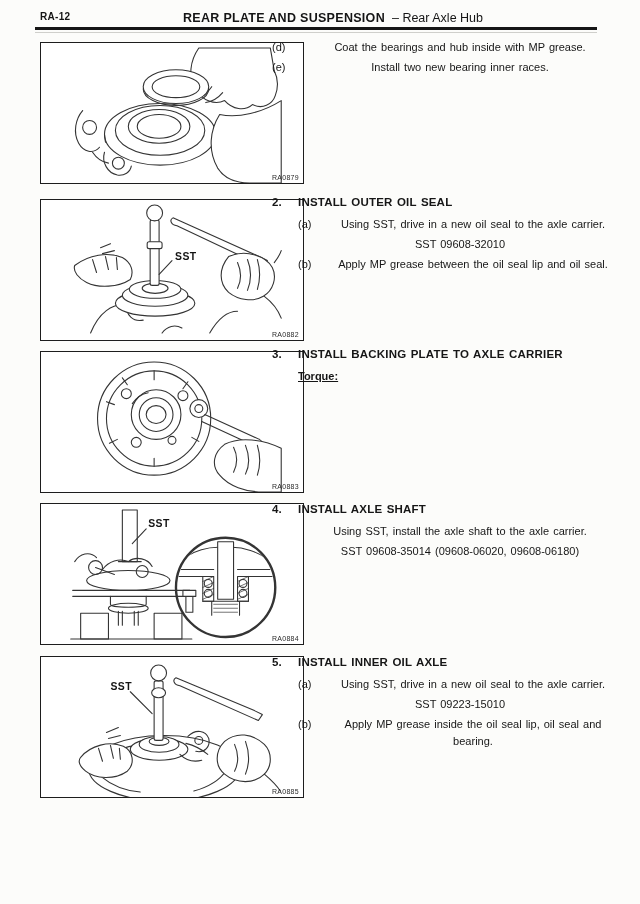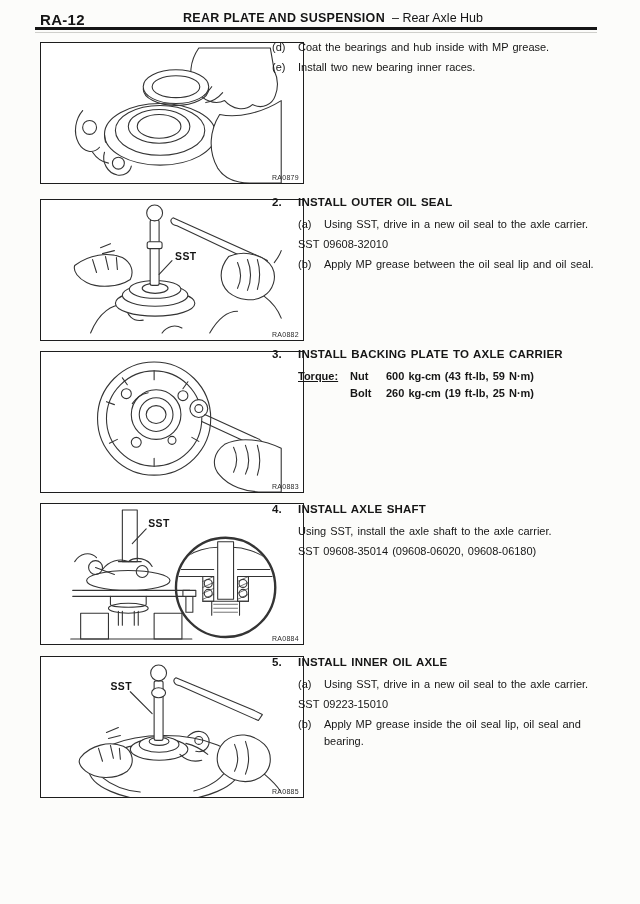--- a/index.html
+++ b/index.html
@@ -3,21 +3,21 @@
 <meta charset="utf-8">
 <style>
   html,body { margin:0; padding:0; }
   body { background:#e8e8e6; }
   .page {
     position:relative; width:640px; height:904px; margin:0 auto;
     background:#fcfcfa; color:#151515; overflow:hidden;
     font-family:"Liberation Sans","DejaVu Sans",sans-serif;
   }
   
-  .page-code { position:absolute; left:40px; top:11px; font-size:15px; font-weight:bold; letter-spacing:.3px; }
+  .page-code { position:absolute; left:40px; top:11px; font-size:10px; font-weight:bold; letter-spacing:.3px; }
   .head-title { position:absolute; left:183px; top:11px; font-size:12.5px; white-space:nowrap; }
   .head-title .t-main { font-weight:bold; letter-spacing:.3px; }
   .head-title .t-sub { font-weight:normal; margin-left:7px; }
   .rule-main { position:absolute; left:35px; top:27px; width:562px; height:3px; background:#161616; }
   .rule-faint { position:absolute; left:35px; top:32px; width:562px; height:1px; background:#cfcfcb; }
   
   .figbox {
     position:absolute; left:40px; width:264px; height:142px;
     border:1.6px solid #1d1d1d; background:#fff; box-sizing:border-box;
   }
@@ -30,21 +30,21 @@
   }
   .ln .fill { fill:#fff; }
   .ln .thin { stroke-width:.7; }
   .ln .inset { stroke-width:2.4; }
   svg text.sst { font-family:"Liberation Sans","DejaVu Sans",sans-serif; font-size:10.5px; font-weight:bold; fill:#141414; letter-spacing:.5px; }
   
   .tblock { position:absolute; left:272px; width:350px; font-size:11px; color:#161616; word-spacing:1px; }
   .line { display:flex; line-height:15px; margin-bottom:5px; }
   .line.tight { margin-top:-3px; }
   .marker { flex:0 0 26px; }
-  .ltext { flex:1; }
+  .ltext { flex:1;text-align:center; }
   .sub { margin-left:26px; }
   .step-head { display:flex; font-weight:bold; font-size:11.5px; line-height:15px; margin-bottom:7px; letter-spacing:.2px; }
   .step-num { flex:0 0 26px; }
   .torque { font-weight:bold; }
   .torque .tq-label { flex:0 0 52px;text-decoration:underline; }
   .tq-rows { display:flex; flex-direction:column; gap:2px; }
   .tq-row { display:flex; }
   .tq-part { flex:0 0 36px; }
 </style>
 </head>
@@ -240,30 +240,20 @@
     </div>
   </div>
 
   <div class="tblock" style="top:347px">
     <div class="step-head">
       <span class="step-num">3.</span>
       <span>INSTALL BACKING PLATE TO AXLE CARRIER</span>
     </div>
     <div class="line sub torque">
       <span class="tq-label">Torque:</span>
-      <span class="tq-rows">
-        <span class="tq-row">
-          <span class="tq-part">Nut</span>
-          <span>600 kg-cm (43 ft-lb, 59 N·m)</span>
-        </span>
-        <span class="tq-row">
-          <span class="tq-part">Bolt</span>
-          <span>260 kg-cm (19 ft-lb, 25 N·m)</span>
-        </span>
-      </span>
     </div>
   </div>
 
   <div class="tblock" style="top:502px">
     <div class="step-head">
       <span class="step-num">4.</span>
       <span>INSTALL AXLE SHAFT</span>
     </div>
     <div class="line sub">
       <span class="ltext">Using SST, install the axle shaft to the axle carrier.</span>

